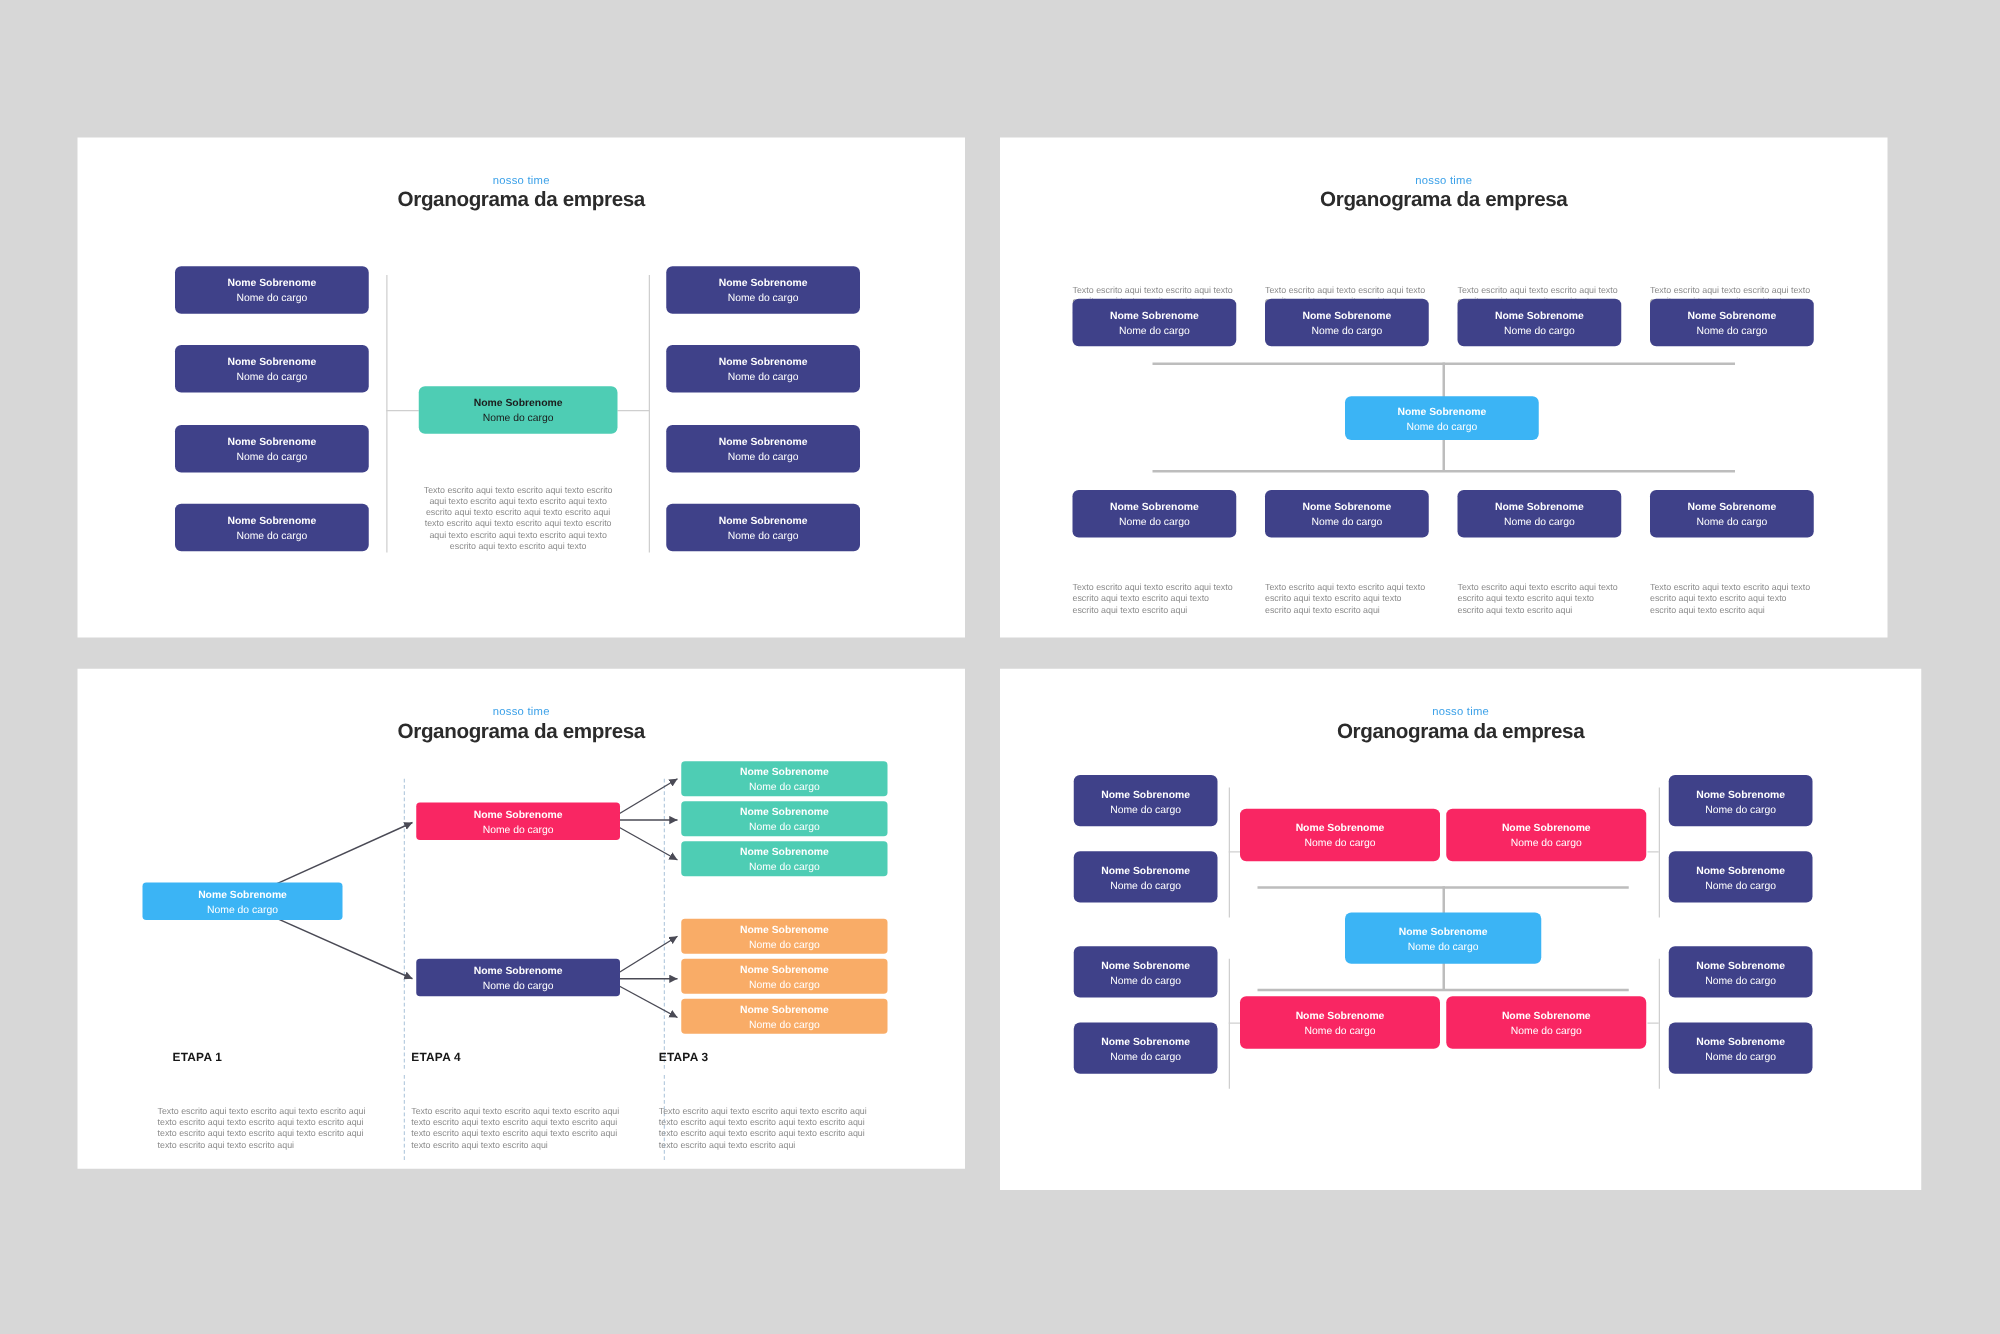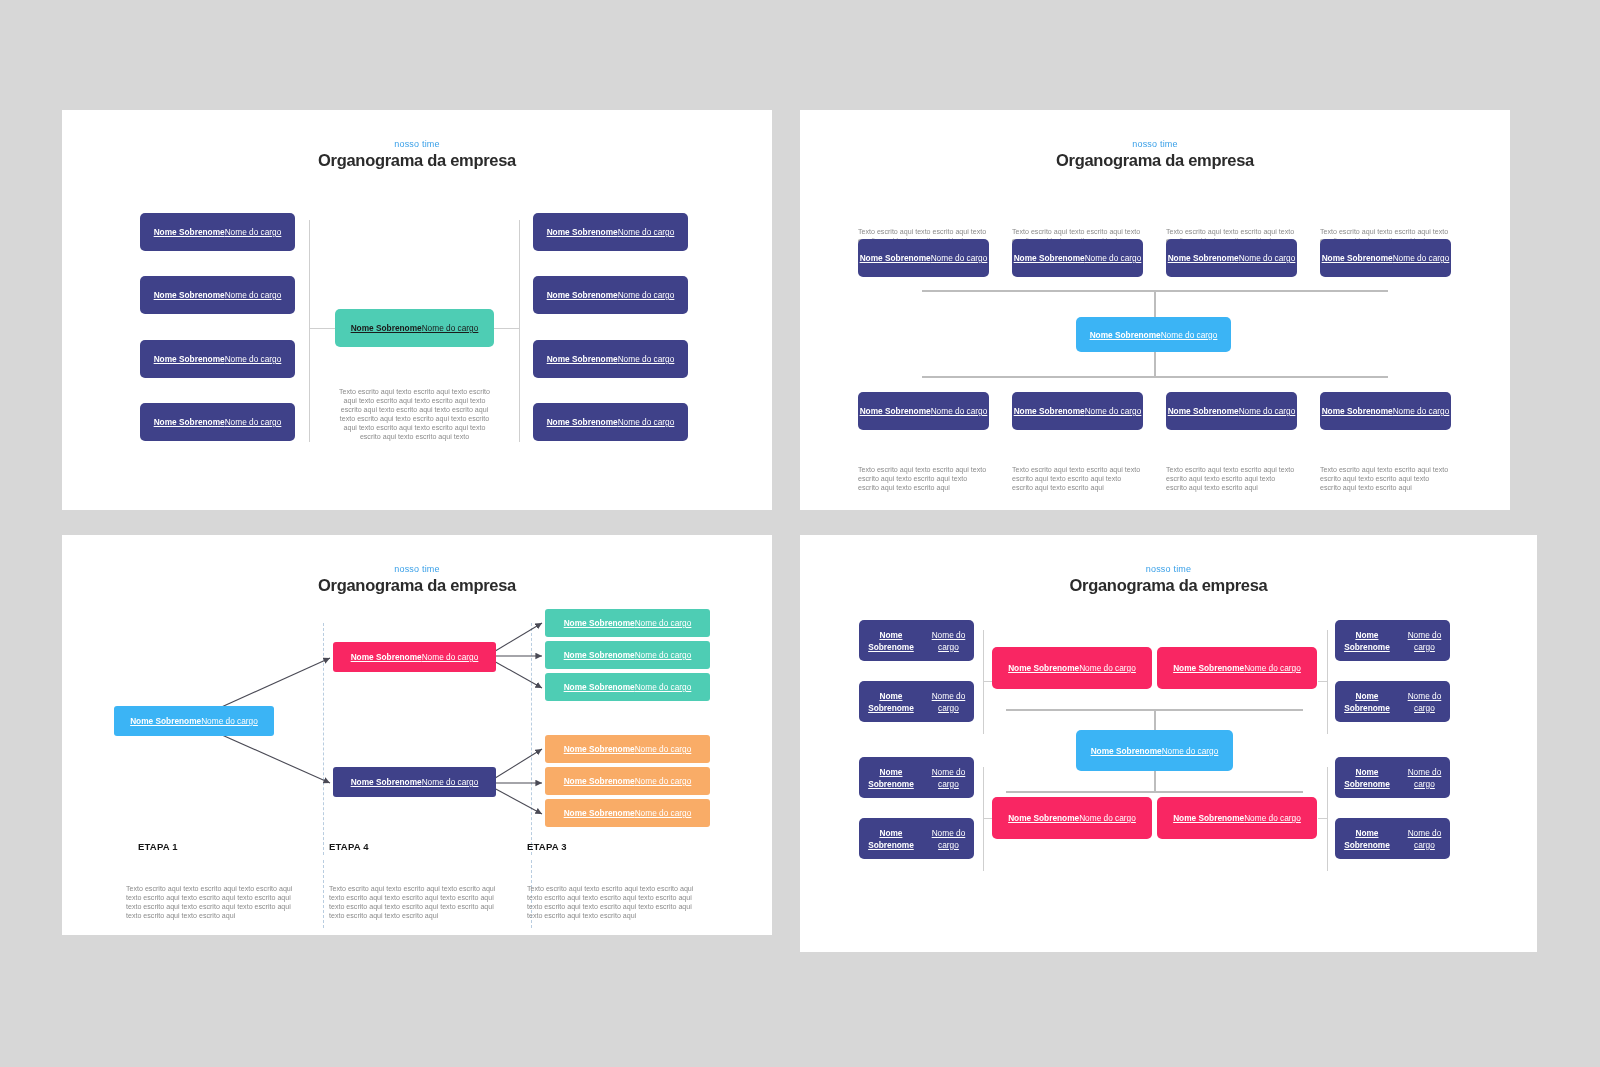--- a/index.html
+++ b/index.html
@@ -28,25 +28,24 @@
     font-size:16.5px;font-weight:bold;color:#2b2b2b;
     line-height:20px;letter-spacing:-.3px;
   }
   #slide1 .hdr,#slide3 .hdr{top:29px;}
   #slide2 .hdr,#slide4 .hdr{top:29px;}
 
   .box{
     position:absolute;
     border-radius:5px;
     box-sizing:border-box;
-    display:flex;flex-direction:row;
+    display:flex;flex-direction:column;
     align-items:center;justify-content:center;
     text-align:center;
     line-height:12px;
-    text-decoration:underline;
   }
   .box .nm{font-size:8.3px;font-weight:bold;}
   .box .rl{font-size:8.3px;font-weight:normal;}
   .navy{background:#3f4189;color:#fff;}
   .teal{background:#4ecdb4;color:#1b1b1b;}
   .blue{background:#3bb4f5;color:#fff;}
   .pink{background:#f92663;color:#fff;}
   .orange{background:#f9ac67;color:#fff;}
   .tealw{background:#4ecdb4;color:#fff;}
 

